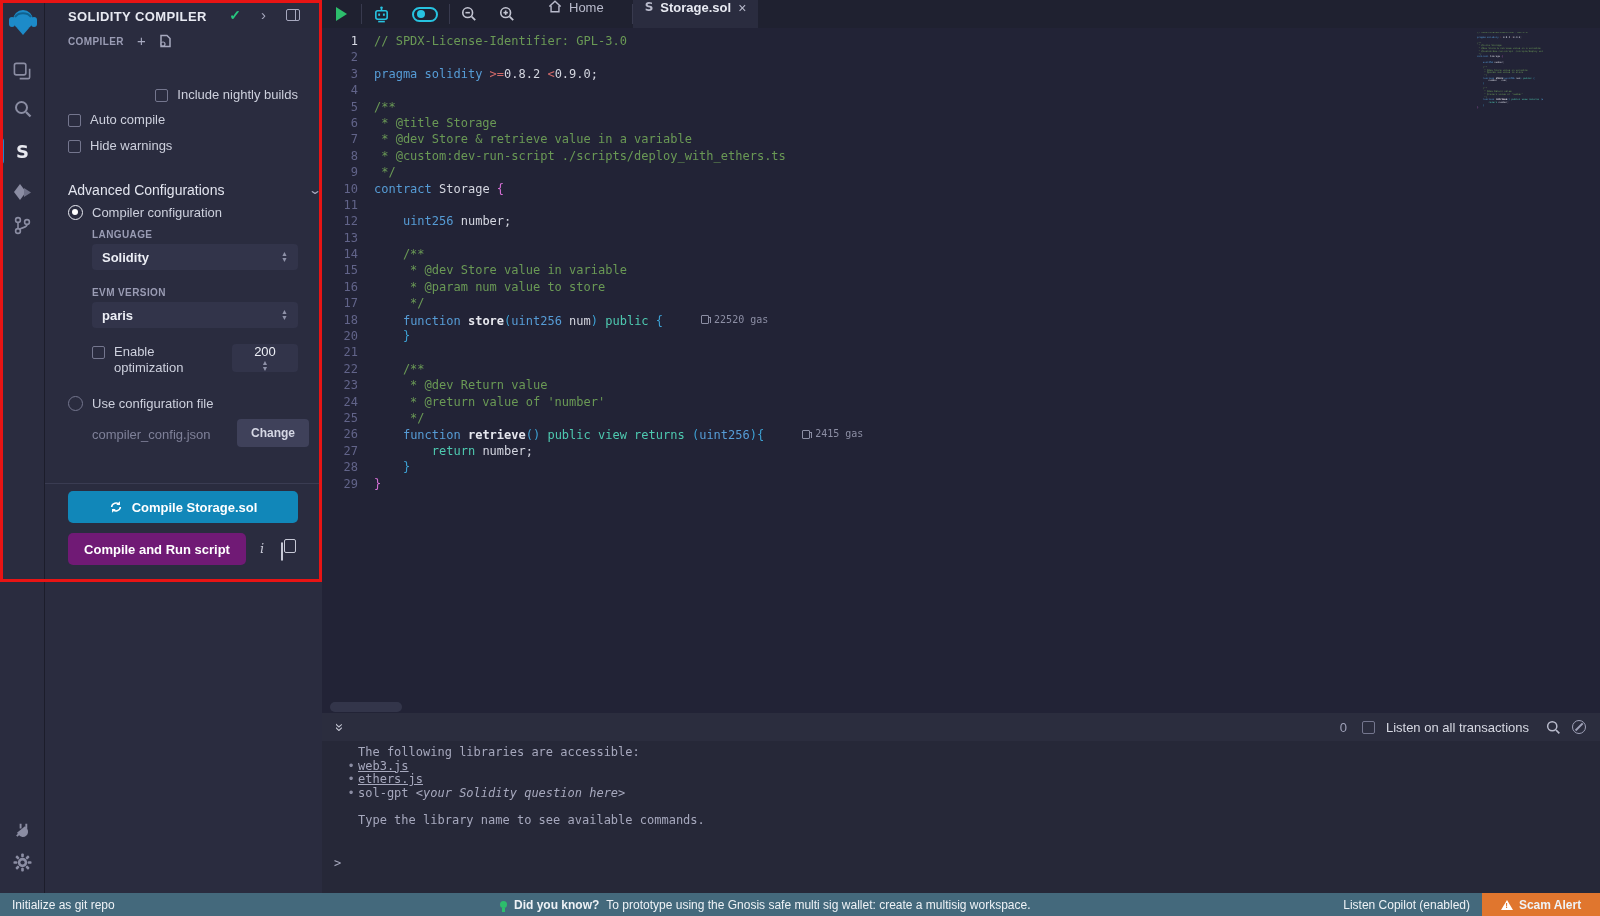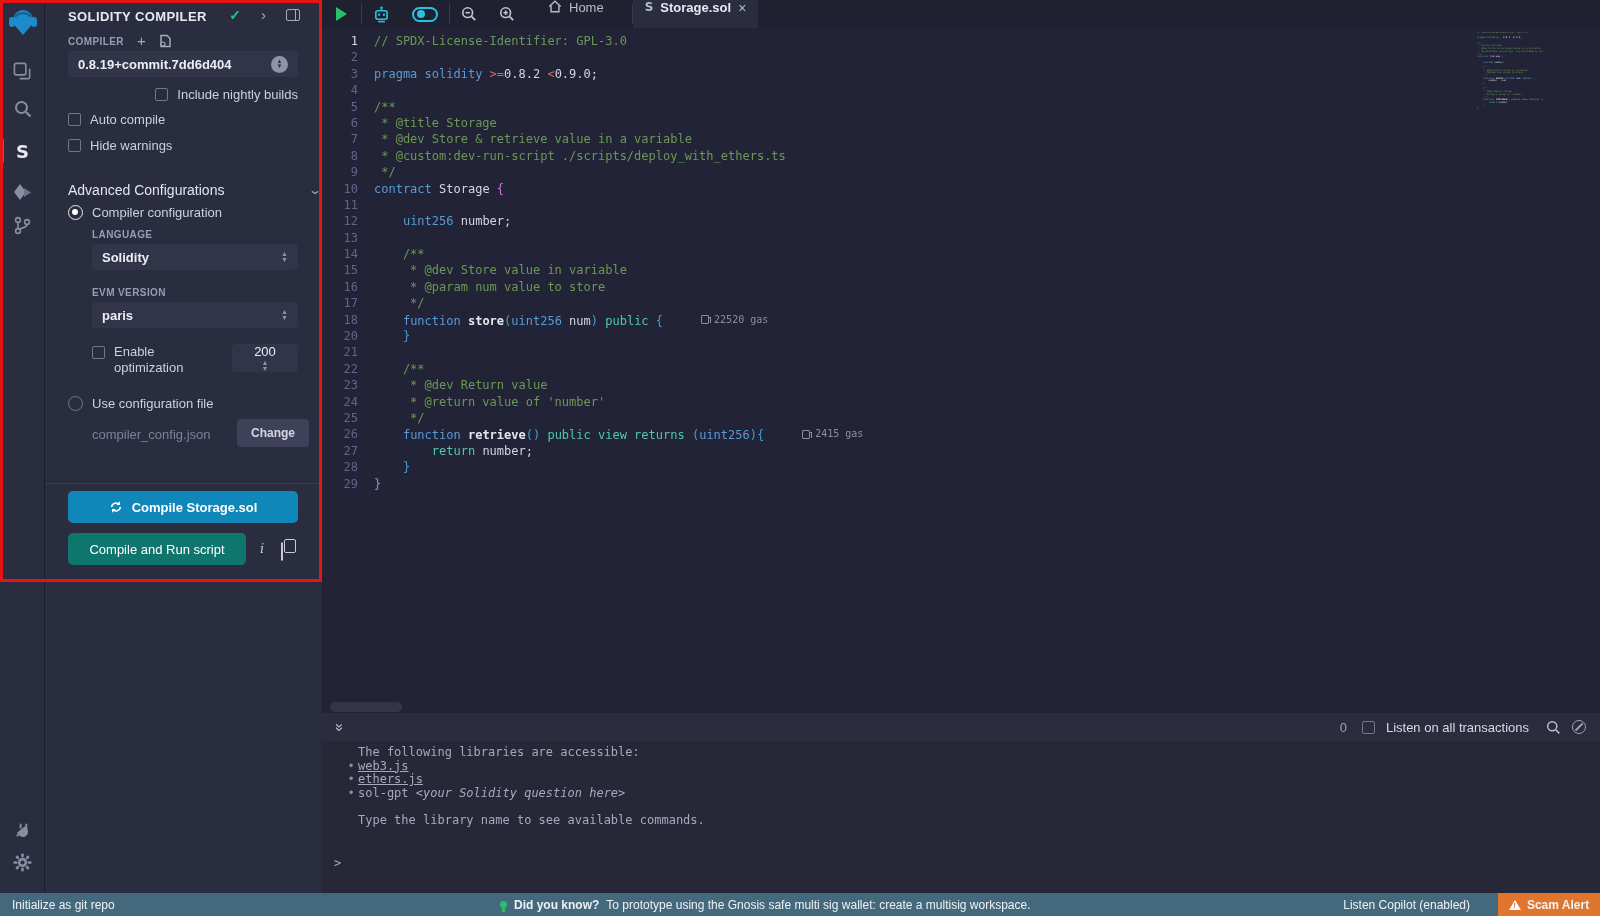--- a/index.html
+++ b/index.html
@@ -30,36 +30,36 @@
   .cols-icon::after { content:""; position:absolute; right:3px; top:0; bottom:0; width:1.5px; background:#a7a9bf; }
 
   .select-box { background:#32344a; border-radius:4px; display:flex; align-items:center;
     padding:0 10px; color:#eceef5; font-size:13px; font-weight:bold; cursor:pointer; }
   .select-box .grow { flex:1; }
   .updown { color:#8f92a8; font-size:7px; line-height:6px; display:flex; flex-direction:column; align-items:center; }
   .circle-stepper { width:17px; height:17px; border-radius:50%; background:#9093a8; color:#2a2c3f;
     display:flex; flex-direction:column; align-items:center; justify-content:center; font-size:6px; line-height:5px; }
 
   .cbx { width:13px; height:13px; border:1px solid #74768e; border-radius:2px; background:transparent; flex:0 0 13px; cursor:pointer; }
-  .row { display:flex; align-items:center; gap:9px; font-size:13px; color:#cdd0dd; }
+  .row { display:flex; align-items:flex-end; gap:9px; font-size:13px; color:#cdd0dd; }
   .radio { width:15px; height:15px; border-radius:50%; border:1.5px solid #74768e; flex:0 0 15px; position:relative; cursor:pointer; }
   .radio.sel { border-color:#e8eaf2; }
   .radio.sel::after { content:""; position:absolute; left:3px; top:3px; width:6px; height:6px; border-radius:50%; background:#ffffff; }
 
   .adv-title { font-size:14px; color:#e2e4ee; display:flex; align-items:center; cursor:pointer; }
   .chev-down { margin-left:auto; color:#a7a9bf; font-size:12px; transform:scaleX(1.4); }
 
   .num-input { background:#32344a; border-radius:4px; display:flex; align-items:center;
     padding:0 8px; color:#eceef5; font-size:13px;flex-direction:column; }
   .btn-change { background:#3f415a; color:#d5d7e4; font-size:12px; font-weight:bold;
     border:none; border-radius:4px; padding:7px 14px; cursor:pointer; }
   .divider-h { position:absolute; left:0; right:0; height:1px; background:#3a3c52; }
   .btn-compile { background:#1187b9; color:#fff; font-size:13px; font-weight:bold;
     border:none; border-radius:5px; display:flex; align-items:center; justify-content:center; gap:9px; cursor:pointer; }
-  .btn-run { background:#0f766e; color:#fff; font-size:13px; font-weight:normal;
+  .btn-run { background:#701a75; color:#fff; font-size:13px; font-weight:bold;
     border:none; border-radius:5px; cursor:pointer; }
   .mini-icon { color:#c7c9d6; font-size:13px; cursor:pointer; }
   .copy-sm { width:10px; height:12px; border:1.2px solid #c7c9d6; border-radius:2px; position:relative; }
   .copy-sm::after { content:""; position:absolute; left:2px; top:-4px; width:10px; height:12px;
     border:1.2px solid #c7c9d6; border-radius:2px; }
 
   
   .red-box { position:absolute; left:0; top:0; width:322px; height:582px;
     border:3px solid #e81414; z-index:20; pointer-events:none; }
 
@@ -120,21 +120,21 @@
   .t-prompt { position:absolute; left:12px; top:115px; color:#a6a8bd; }
 
   
   .statusbar { position:absolute; left:0; bottom:0; width:1600px; height:23px; background:#44697c;
     display:flex; align-items:center; font-size:12px; color:#eef2f6; z-index:30; }
   .sb-left { margin-left:12px; }
   .sb-tip { position:absolute; left:500px; display:flex; align-items:center; gap:7px; }
   .bulb { width:7px; height:7px; border-radius:50%; background:#2dbe6c; position:relative; }
   .bulb::after { content:""; position:absolute; left:2px; top:7px; width:3px; height:4px; background:#2dbe6c; }
   .sb-copilot { position:absolute; right:130px; }
-  .scam-badge { position:absolute; right:0; top:0; height:23px; width:102px; background:#e0762e;
+  .scam-badge { position:absolute; right:0; top:0; height:23px; width:118px; background:#e0762e;
     display:flex; align-items:center; justify-content:center; gap:6px; font-weight:bold; cursor:pointer; }
   .warn-tri { width:0; height:0; border-left:6px solid transparent; border-right:6px solid transparent;
     border-bottom:10px solid #ffffff; position:relative; }
   .warn-tri::after { content:"!"; position:absolute; left:-1.6px; top:1px; color:#e0762e; font-size:8px; font-weight:bold; }
 </style>
 </head>
 <body>
 
 <div class="app">
 
@@ -215,27 +215,20 @@
 
     <div class="sp-abs" style="left:23px; top:34px; display:flex; align-items:center; gap:13px;">
       <span class="muted-label">COMPILER</span>
       <span style="color:#a7a9bf; font-size:15px; line-height:12px;">+</span>
       <svg width="13" height="14" viewBox="0 0 13 14">
         <path d="M2 1.5 h6 l3 3 v8 h-9 Z" fill="none" stroke="#a7a9bf" stroke-width="1.5"></path>
         <circle cx="4" cy="10" r="2" fill="#2a2c3f" stroke="#a7a9bf" stroke-width="1.2"></circle>
       </svg>
     </div>
 
-    <div class="sp-abs select-box" style="left:23px; top:51px; width:230px; height:26px;">
-      <span class="grow" style="font-weight:bold;">0.8.19+commit.7dd6d404</span>
-      <span class="circle-stepper">
-          <span>▲</span>
-          <span>▼</span>
-        </span>
-    </div>
 
     <div class="sp-abs row" style="right:24px; top:87px;">
       <span class="cbx"></span>
       <span>Include nightly builds</span>
     </div>
 
     <div class="sp-abs row" style="left:23px; top:112px;">
       <span class="cbx"></span>
       <span>Auto compile</span>
     </div>

